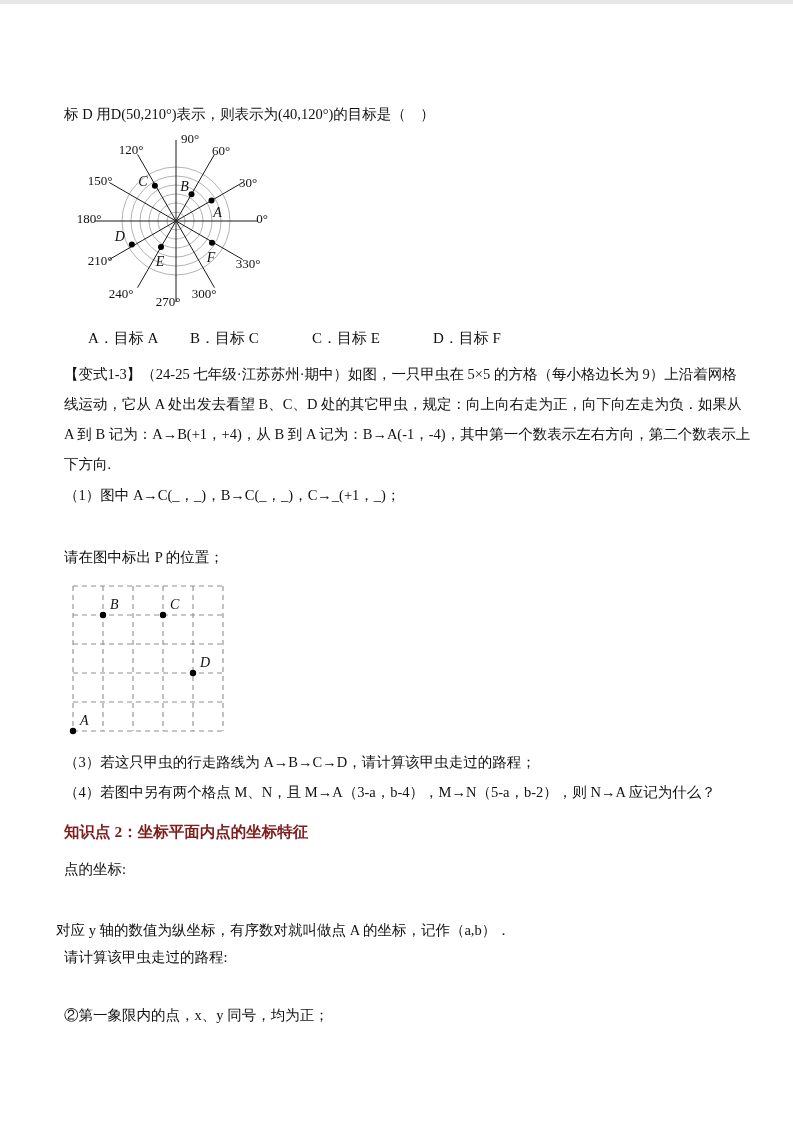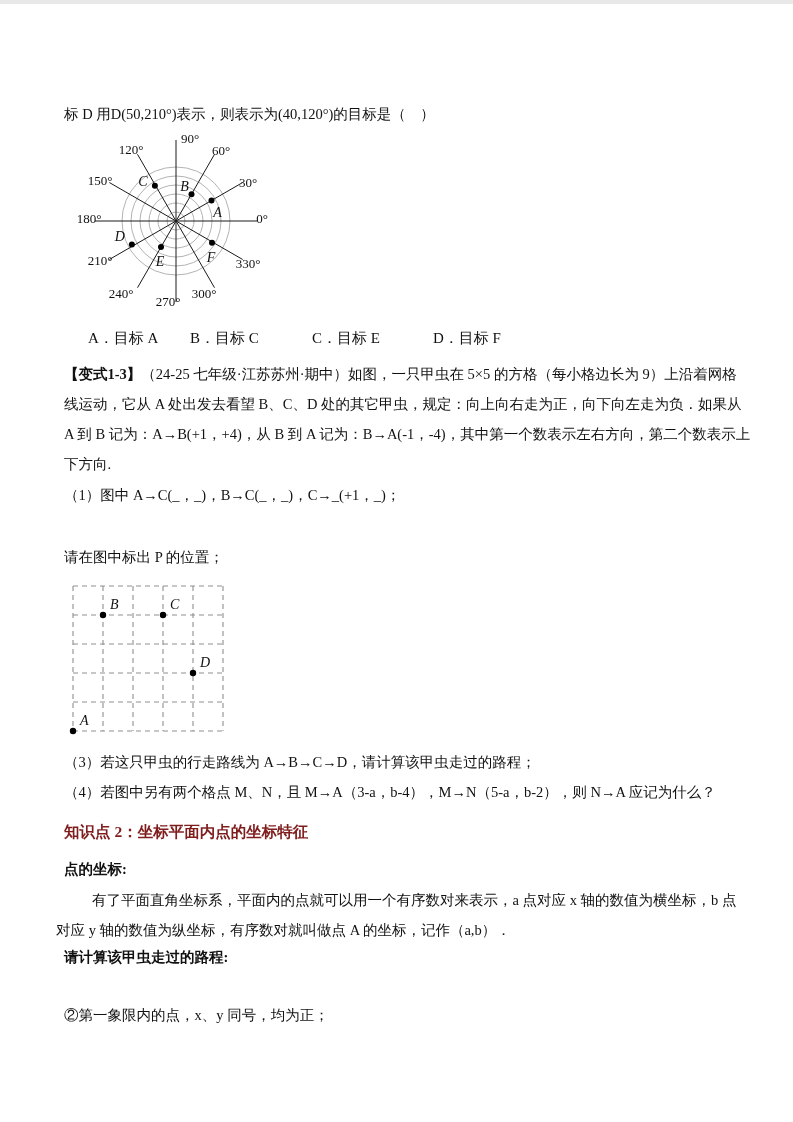--- a/index.html
+++ b/index.html
@@ -1,21 +1,21 @@
 <!DOCTYPE html>
 <html><head>
 <meta charset="utf-8">
 <style>
   html,body{margin:0;padding:0;background:#e8e8e8;}
   .page{
     position:relative;width:793px;height:1122px;background:#ffffff;margin:4px auto;
     font-family:"Liberation Serif","DejaVu Serif",serif;color:#111;overflow:hidden;
   }
   .line{position:absolute;white-space:nowrap;font-size:14.5px;line-height:20px;}
-  .b{font-weight:bold;}
+  .b{font-weight:normal;}
   .opt{position:absolute;white-space:nowrap;font-size:15px;}
   .heading{position:absolute;white-space:nowrap;font-weight:bold;font-size:15.5px;}
   svg{position:absolute;overflow:visible;}
   svg text{font-family:"Liberation Serif","DejaVu Serif",serif;}
   .anglelabel{font-size:13px;fill:#111;}
   .ptlabel{font-size:14px;font-style:italic;fill:#111;}
 </style>
 </head>
 <body>
 
@@ -102,18 +102,17 @@
       <text x="106" y="33" class="ptlabel">C</text>
       <circle cx="129" cy="97" r="3.2" fill="#000"></circle>
       <text x="136" y="91" class="ptlabel">D</text>
     </svg>
 
   <div class="line" style="left:64px;top:748px">（3）若这只甲虫的行走路线为 A→B→C→D，请计算该甲虫走过的路程；</div>
   <div class="line" style="left:64px;top:778px">（4）若图中另有两个格点 M、N，且 M→A（3-a，b-4），M→N（5-a，b-2），则 N→A 应记为什么？</div>
 
   <div class="heading" style="left: 64px; top: 818px; color: #7f1d1d;">知识点 2：坐标平面内点的坐标特征</div>
   <div class="line b" style="left:64px;top:855px">点的坐标:</div>
-  <div class="line" style="left:92px;top:886px">有了平面直角坐标系，平面内的点就可以用一个有序数对来表示，a 点对应 x 轴的数值为横坐标，b 点</div>
   <div class="line" style="left:56px;top:916px">对应 y 轴的数值为纵坐标，有序数对就叫做点 A 的坐标，记作（a,b）．</div>
   <div class="line b" style="left:64px;top:943px">请计算该甲虫走过的路程:</div>
   <div class="line" style="left:64px;top:1001px">②第一象限内的点，x、y 同号，均为正；</div>
 
 </div>
 
 </body></html>

